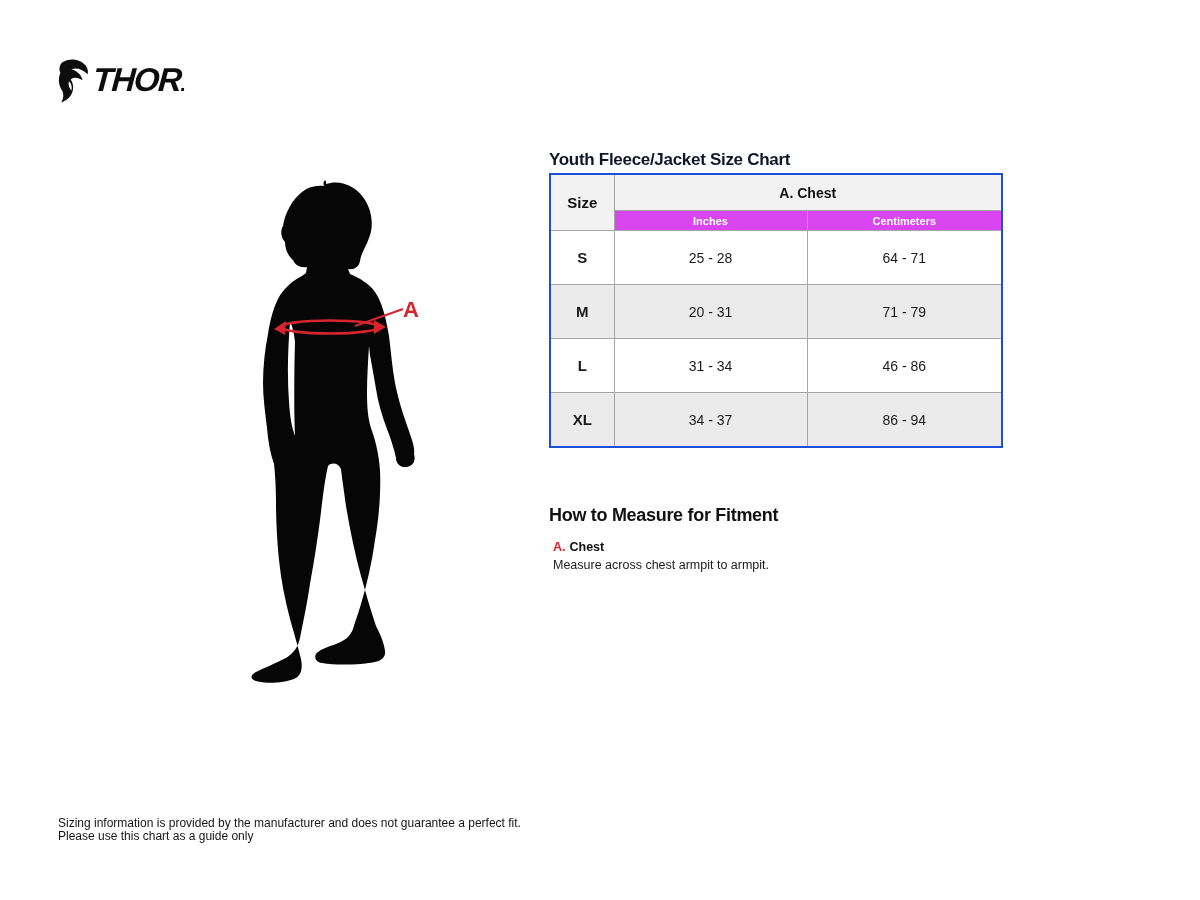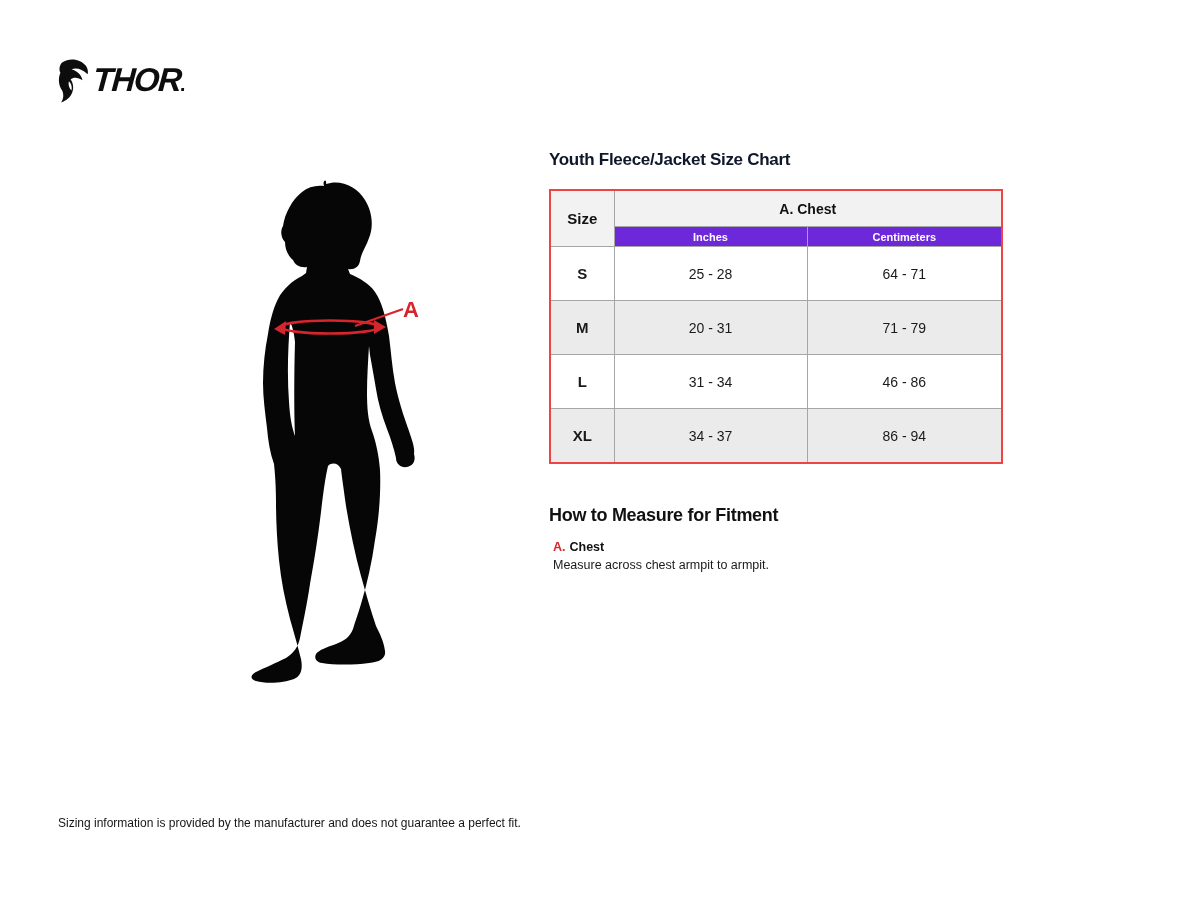--- a/index.html
+++ b/index.html
@@ -18,33 +18,33 @@
   }
   .logo-dot{font-style:normal;font-size:20px;}
   
   .figure{position:absolute;left:240px;top:170px;width:210px;height:550px;}
   
   .chart-title{
     position:absolute;left:549px;top:150px;
     font-size:17px;font-weight:700;letter-spacing:-0.3px;color:#0f172a;
   }
   .size-table{
-    position:absolute;left:549px;top:189px;width:452px;
+    position:absolute;left:549px;top:173px;width:452px;
     border-collapse:collapse;table-layout:fixed;
-    border:2px solid #ef4444;
+    border:2px solid #1d4ed8;
   }
   .size-table col.c-size{width:64px;}
   .size-table col.c-in{width:193px;}
   .size-table col.c-cm{width:195px;}
   .size-table th,.size-table td{
     border:1px solid #a6a6a6;text-align:center;vertical-align:middle;padding:0;
   }
   .size-table th.h-size{background:#f2f2f2;font-size:15px;font-weight:700;color:#111;}
   .size-table th.h-group{background:#f2f2f2;font-size:14px;font-weight:700;height:35px;color:#111;}
-  .size-table th.h-unit{background:#6d28d9;color:#ffffff;font-size:11px;font-weight:700;height:19px;}
+  .size-table th.h-unit{background:#d946ef;color:#ffffff;font-size:11px;font-weight:700;height:19px;}
   .size-table td{height:53px;font-size:14px;color:#1a1a1a;}
   .size-table td.sz{font-weight:700;font-size:15px;}
   .size-table tr.alt td{background:#ebebeb;}
   
   .measure-title{
     position:absolute;left:549px;top:505px;
     font-size:18px;font-weight:700;letter-spacing:-0.3px;color:#111;
   }
   .measure-item{position:absolute;left:553px;top:540px;font-size:12.5px;font-weight:700;color:#111;}
   .measure-item .letter{color:var(--accent,#d6252c);margin-right:4px;}
@@ -193,13 +193,14 @@
 </table>
 
 <div class="measure-title">How to Measure for Fitment</div>
 <div class="measure-item">
   <span class="letter">A.</span><span>Chest</span>
 </div>
 <div class="measure-desc">Measure across chest armpit to armpit.</div>
 
 <div class="disclaimer">
   <div>Sizing information is provided by the manufacturer and does not guarantee a perfect fit.</div>
+  <div>Please use this chart as a guide only</div>
 </div>
 
 </body></html>

